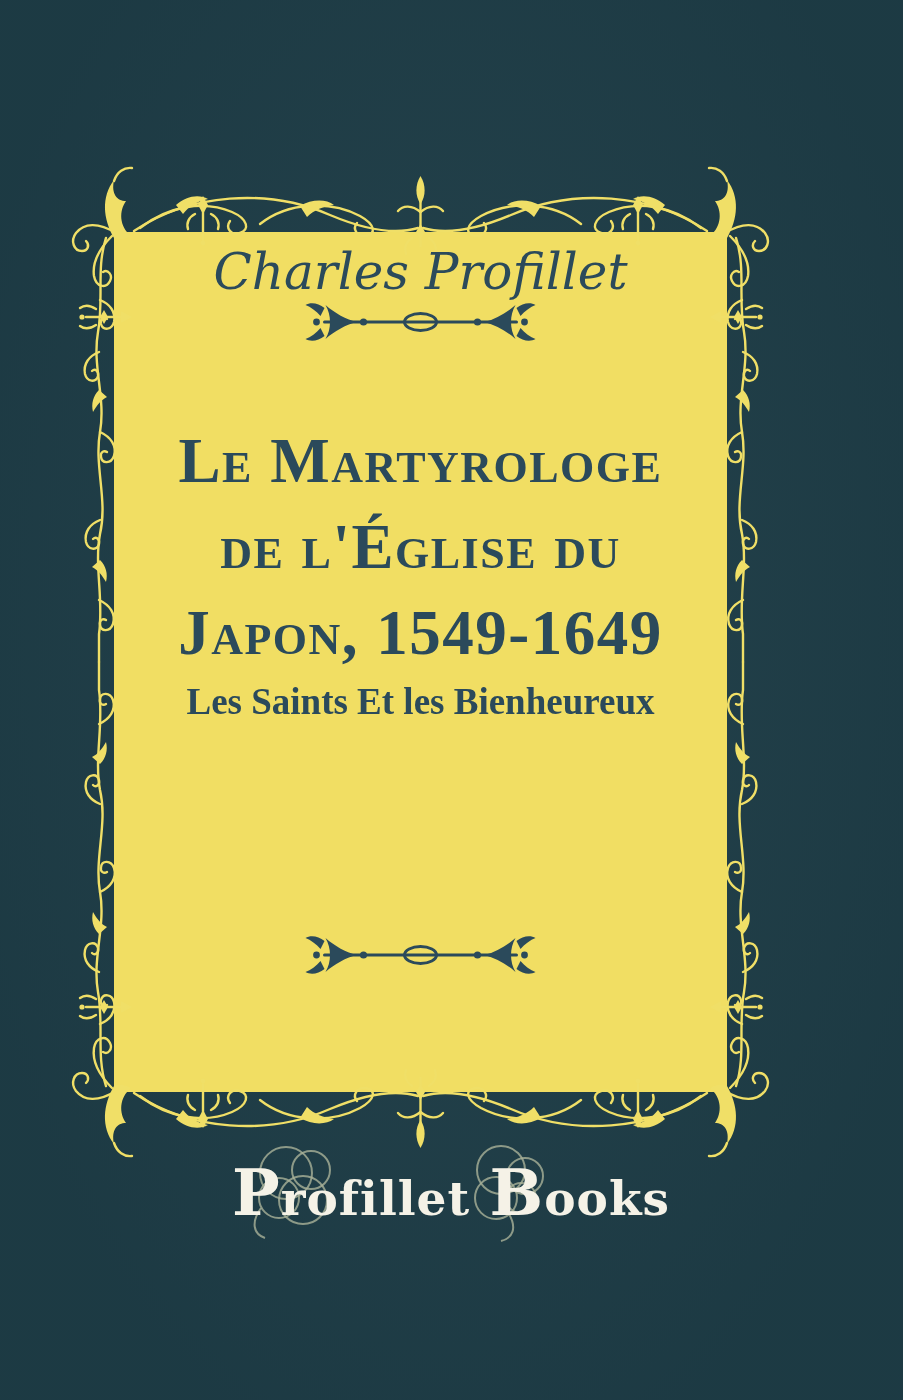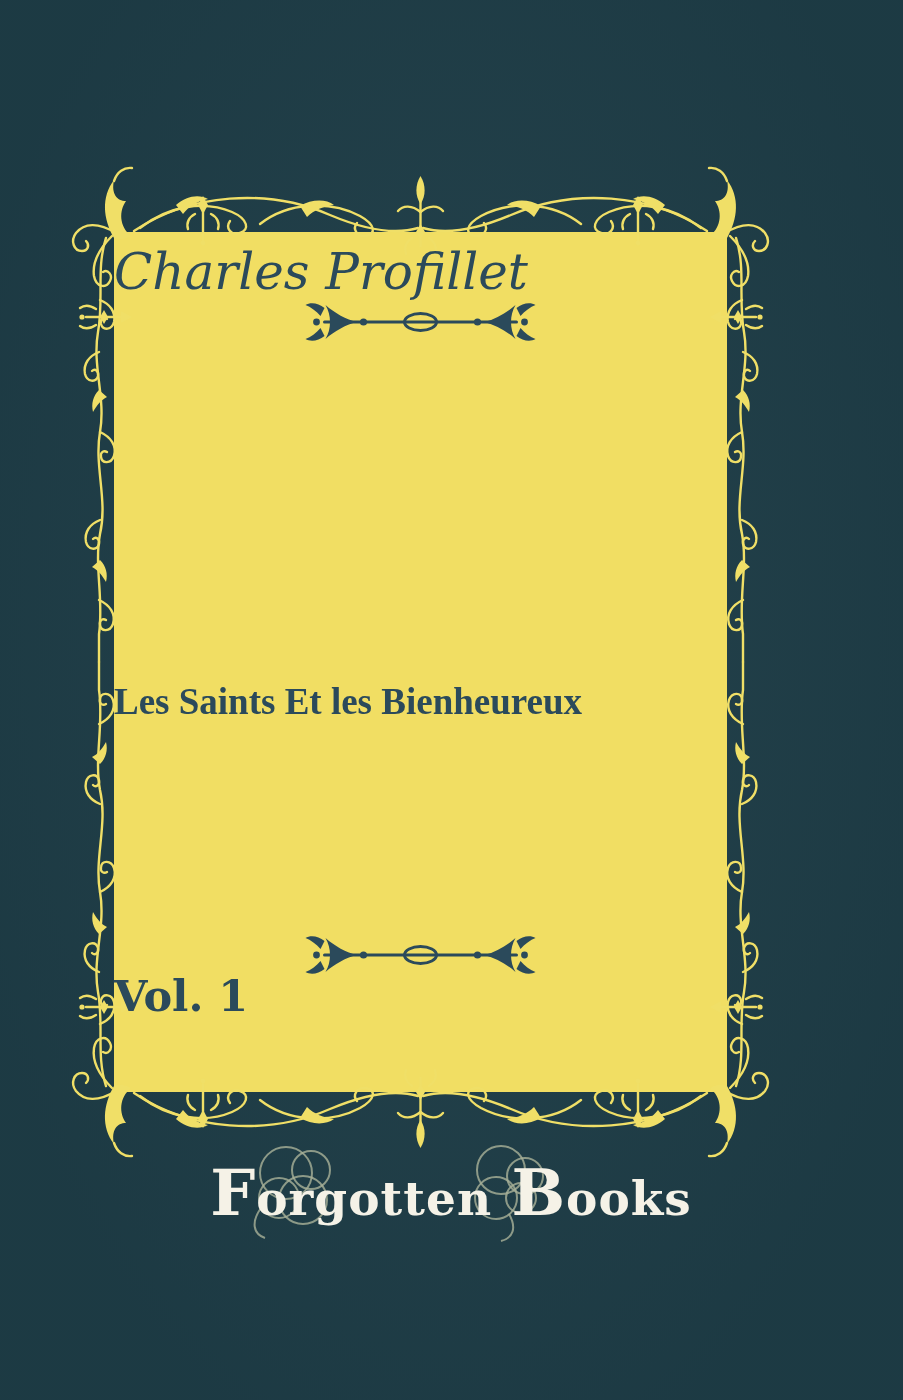--- a/index.html
+++ b/index.html
@@ -13,21 +13,21 @@
   }
   #panel{
     position:absolute;left:114px;top:232px;width:613px;height:860px;
     background:#f1de63;
   }
   .orn-s{stroke:#f0df67;fill:none;stroke-width:2.4;stroke-linecap:round;}
   .orn-f{fill:#f0df67;stroke:none;}
   .div-s{stroke:#2b4a5b;fill:none;stroke-width:3;stroke-linecap:round;}
   .div-f{fill:#2b4a5b;stroke:none;}
   .frame-svg{position:absolute;left:0;top:0;pointer-events:none;}
-  .txt{position:absolute;left:114px;width:613px;text-align:left;color:#2b4a5b;}
+  .txt{position:absolute;left:114px;width:613px;text-align:center;color:#2b4a5b;}
   #author{top:236px;font-size:50px;line-height:72px;font-style:italic;font-family:"DejaVu Serif",serif;}
   #title{top:418px;font-size:63px;line-height:86px;font-variant:small-caps;letter-spacing:1.5px;font-weight:600;}
   #title .tline{display:block;}
   #subtitle{top:676px;font-size:37px;line-height:52px;font-weight:600;}
   #volume{top:968px;font-size:43px;line-height:56px;font-weight:bold;font-family:"DejaVu Serif",serif;}
   .divider{position:absolute;left:114px;width:613px;height:60px;}
   #divider-author{top:292px;}
   #divider-volume{top:925px;}
   #logo{
     position:absolute;left:191px;top:1138px;width:520px;height:110px;
@@ -117,43 +117,47 @@
       <g id="div-end">
         <path class="div-f" d="M-64,0 C-75,-3 -86,-9 -95,-17 C-89,-7 -89,7 -95,17 C-86,9 -75,3 -64,0 Z"></path>
         <circle class="div-f" cx="-104" cy="0" r="3.4"></circle>
         <path class="div-f" d="M-96,-14 C-102,-19 -110,-20 -115,-17 C-110,-15 -104,-11 -100,-6 Z"></path>
         <path class="div-f" d="M-96,14 C-102,19 -110,20 -115,17 C-110,15 -104,11 -100,6 Z"></path>
       </g>
       <use href="#div-end" transform="scale(-1,1)"></use>
     </g>
   </svg>
 
+  <div id="title" class="txt">
+    <span class="tline">Le Martyrologe</span>
+    <span class="tline">de l'Église du</span>
+    <span class="tline">Japon, 1549-1649</span>
+  </div>
 
   <div id="subtitle" class="txt">Les Saints Et les Bienheureux</div>
 
   <svg id="divider-volume" class="divider" viewBox="-306.5 -30 613 60" aria-hidden="true">
     <use href="#divider-g"></use>
   </svg>
 
-  <div id="volume" class="txt">Vol. 1</div>
 
   <div id="logo">
     <svg id="logo-flourish" width="520" height="110" viewBox="0 0 520 110" aria-hidden="true">
       <g stroke="#a9b299" fill="none" stroke-width="2" stroke-opacity="0.8">
         <circle cx="95" cy="35" r="26"></circle>
         <circle cx="120" cy="32" r="19"></circle>
         <circle cx="88" cy="60" r="20"></circle>
         <circle cx="112" cy="62" r="24"></circle>
         <path d="M70,70 C60,84 62,96 74,100"></path>
         <circle cx="310" cy="32" r="24"></circle>
         <circle cx="334" cy="38" r="18"></circle>
         <circle cx="305" cy="60" r="21"></circle>
         <circle cx="330" cy="60" r="15"></circle>
         <path d="M318,76 C326,90 322,100 310,103"></path>
       </g>
     </svg>
     <span id="logo-text">
-      <span class="word">Forgotten</span>
+      <span class="word">Profillet</span>
       <span class="word">Books</span>
     </span>
   </div>
 
 </div>
 
 </body></html>

